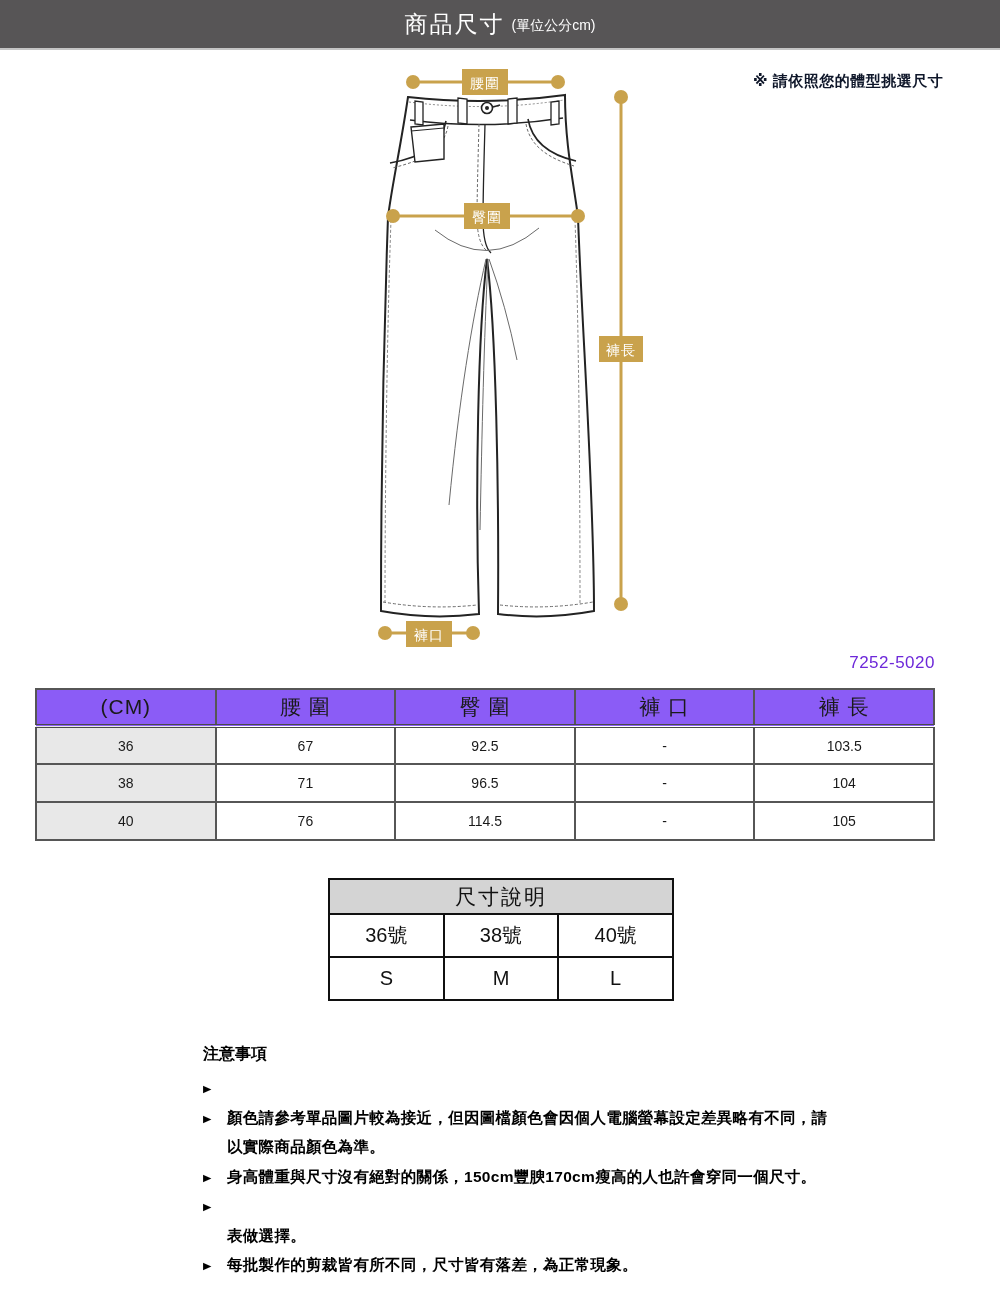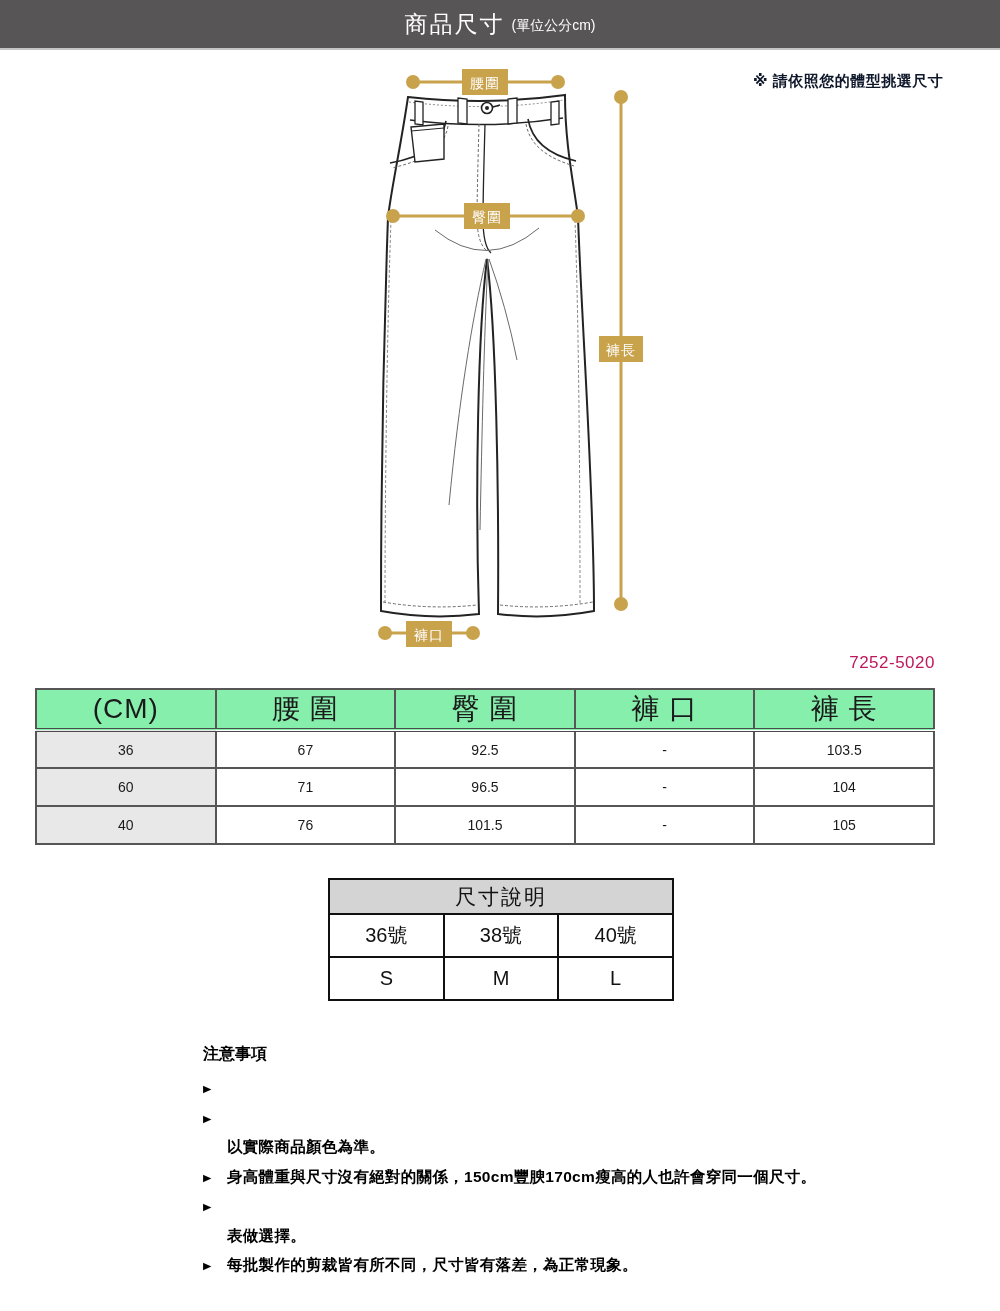--- a/index.html
+++ b/index.html
@@ -15,30 +15,30 @@
   .topbar .title { font-size:23px; letter-spacing:2px; font-weight:500; }
   .topbar .unit  { font-size:14px; margin-top:3px; }
 
   
   .tip { position:absolute; left:753px; top:72px; font-size:15px; font-weight:bold; color:#0f172a; letter-spacing:0.5px; }
 
   
   .pants { position:absolute; left:365px; top:60px; width:290px; height:600px; }
 
   
-  .code { position:absolute; top:653px; left:735px; width:200px; text-align:right; font-size:17px; color:#be185d; letter-spacing:0.5px; }
+  .code { position:absolute; top:653px; left:735px; width:200px; text-align:right; font-size:17px; color:#6d28d9; letter-spacing:0.5px; }
 
   
   .size-table {
     position:absolute; left:35px; top:688px; width:900px;
     border-collapse:collapse; table-layout:fixed;
     border:2px solid #3d3d3d; text-align:center; color:#1a1a1a;
   }
   .size-table th, .size-table td { border:2px solid #565656; }
-  .size-table th { height:37px; background:#86efac; font-size:28px; font-weight:500; letter-spacing:1px; border-bottom:4px double #4a4a4a;margin-top:29px; }
+  .size-table th { height:37px; background:#8b5cf6; font-size:21px; font-weight:500; letter-spacing:1px; border-bottom:4px double #4a4a4a;margin-top:29px; }
   .size-table td { height:38px; font-size:14px; font-weight:400; background:#fff; }
   .size-table td.rowhead { background:#e8e8e8; }
 
   
   .legend-table {
     position:absolute; left:328px; top:878px; width:346px;
     border-collapse:collapse; table-layout:fixed;
     border:2px solid #101010; text-align:center; color:#111;padding-left:28px;
   }
   .legend-table th, .legend-table td { border:2px solid #101010; }
@@ -149,30 +149,30 @@
       <th>褲 長</th>
     </tr>
     <tr>
       <td class="rowhead">36</td>
       <td>67</td>
       <td>92.5</td>
       <td>-</td>
       <td>103.5</td>
     </tr>
     <tr>
-      <td class="rowhead">60</td>
+      <td class="rowhead">38</td>
       <td>71</td>
       <td>96.5</td>
       <td>-</td>
       <td>104</td>
     </tr>
     <tr>
       <td class="rowhead">40</td>
       <td>76</td>
-      <td>101.5</td>
+      <td>114.5</td>
       <td>-</td>
       <td>105</td>
     </tr>
   </tbody>
     </table>
 
   <table class="legend-table">
     <tbody>
         <tr>
       <th colspan="3">尺寸說明</th>
@@ -192,20 +192,21 @@
 
   <section class="notes">
     <div class="notes-heading">注意事項</div>
 
     <div class="note-line">
       <span class="note-marker">▶</span>
     </div>
 
     <div class="note-line">
       <span class="note-marker">▶</span>
+      <span>顏色請參考單品圖片較為接近，但因圖檔顏色會因個人電腦螢幕設定差異略有不同，請</span>
     </div>
     <div class="note-line">
       <span class="note-spacer"></span>
       <span>以實際商品顏色為準。</span>
     </div>
 
     <div class="note-line">
       <span class="note-marker">▶</span>
       <span>身高體重與尺寸沒有絕對的關係，150cm豐腴170cm瘦高的人也許會穿同一個尺寸。</span>
     </div>

